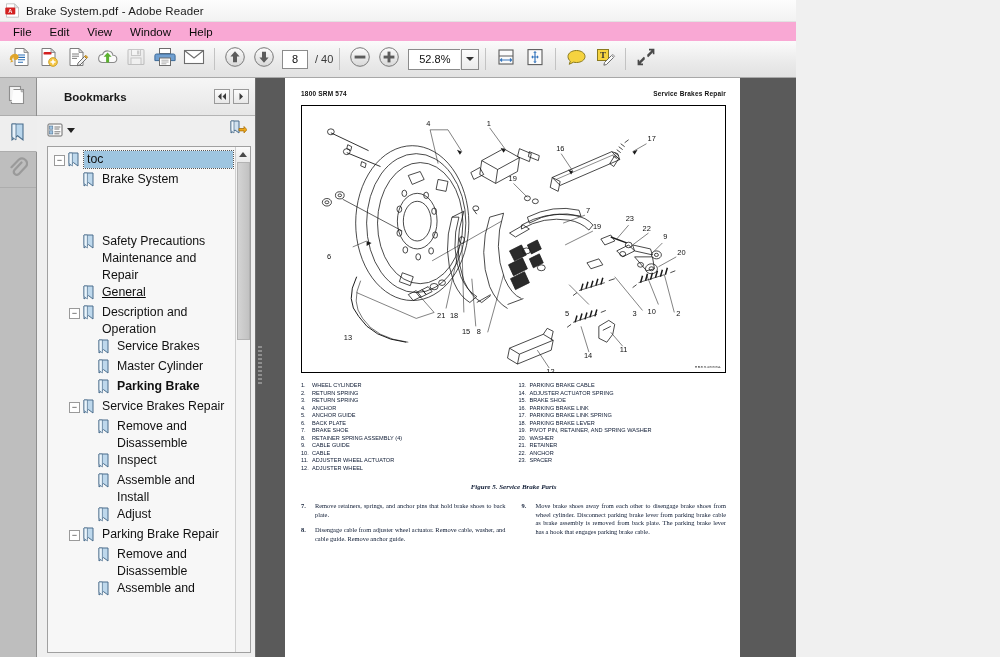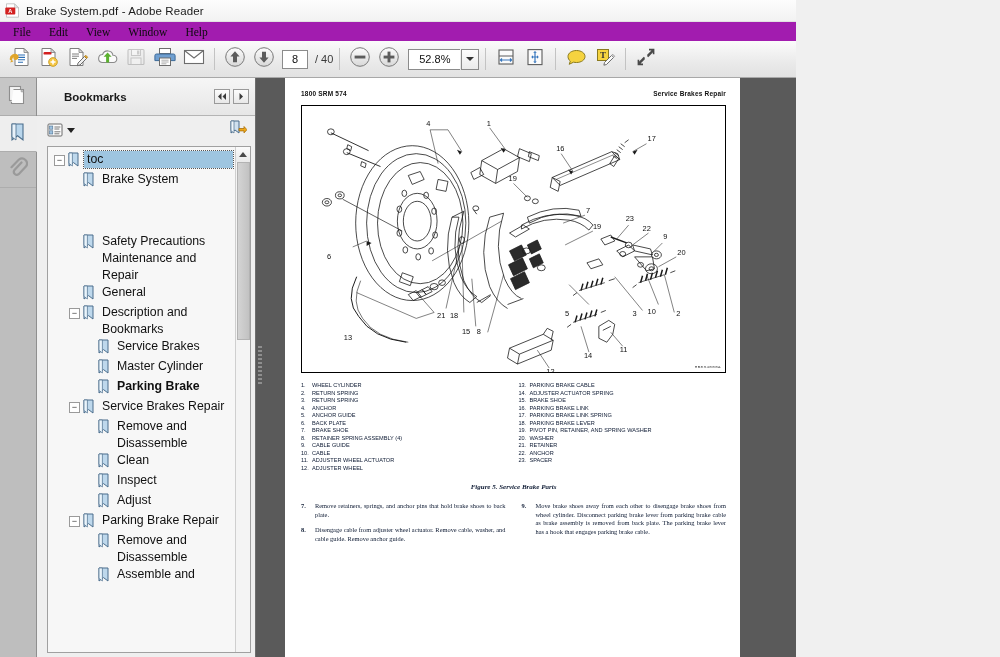--- a/index.html
+++ b/index.html
@@ -16,22 +16,22 @@
     height: 22px; background: linear-gradient(#fdfdfd,#f2f2f2);
     display: flex; align-items: center; gap: 6px; padding-left: 5px;
     border-bottom: 1px solid #e2e2e2;
   }
   .title-text { font-size: 11.5px; color: #1a1a1a; letter-spacing: 0.1px; }
   .pdf-logo { width: 15px; height: 15px; position: relative; flex: 0 0 auto; }
   .pdf-logo svg { display:block; }
 
   
   .menubar {
-    height: 19px; background: #a21caf; display: flex; align-items: center;
-    padding-left: 5px; gap: 2px; font-family: Liberation Serif, serif;
+    height: 19px; background: #f9a8d4; display: flex; align-items: center;
+    padding-left: 5px; gap: 2px;
   }
   .menu-item {
     font-size: 11.5px; color: #0b0b0b; padding: 2px 8px; cursor: default;
     border-radius: 2px;
   }
 
   
   .toolbar {
     height: 37px; background: linear-gradient(#fbfbfb,#eaeaea 60%,#e2e2e2);
     border-bottom: 1px solid #a8a8a8;
@@ -486,35 +486,35 @@
               <span class="bm-label">Brake System</span>
             </div>
             <div class="bm-row" style="padding-left: 21px; margin-top: 42px;">
               <span class="exp-spacer"></span>
               <span class="bm-ico"><svg width="14" height="16" viewBox="0 0 14 16">
   <path d="M2 1h9v13l-4.5-3.4L2 14z" fill="#bed8ec" stroke="#4a6d8c" stroke-width="1"></path>
   <path d="M2 1h3.4v13L2 11.4z" fill="#eaf4fb" stroke="#4a6d8c" stroke-width="0.7"></path>
 </svg></span>
               <span class="bm-label">Safety Precautions Maintenance and Repair</span>
             </div>
-            <div class="bm-row" style="padding-left: 21px;">
+            <div class="bm-row" style="padding-left: 21px; text-decoration: underline;">
               <span class="exp-spacer"></span>
               <span class="bm-ico"><svg width="14" height="16" viewBox="0 0 14 16">
   <path d="M2 1h9v13l-4.5-3.4L2 14z" fill="#bed8ec" stroke="#4a6d8c" stroke-width="1"></path>
   <path d="M2 1h3.4v13L2 11.4z" fill="#eaf4fb" stroke="#4a6d8c" stroke-width="0.7"></path>
 </svg></span>
               <span class="bm-label">General</span>
             </div>
             <div class="bm-row" style="padding-left: 21px;">
               <span class="exp">−</span>
               <span class="bm-ico"><svg width="14" height="16" viewBox="0 0 14 16">
   <path d="M2 1h9v13l-4.5-3.4L2 14z" fill="#bed8ec" stroke="#4a6d8c" stroke-width="1"></path>
   <path d="M2 1h3.4v13L2 11.4z" fill="#eaf4fb" stroke="#4a6d8c" stroke-width="0.7"></path>
 </svg></span>
-              <span class="bm-label">Description and Bookmarks</span>
+              <span class="bm-label">Description and Operation</span>
             </div>
             <div class="bm-row" style="padding-left: 36px;">
               <span class="exp-spacer"></span>
               <span class="bm-ico"><svg width="14" height="16" viewBox="0 0 14 16">
   <path d="M2 1h9v13l-4.5-3.4L2 14z" fill="#bed8ec" stroke="#4a6d8c" stroke-width="1"></path>
   <path d="M2 1h3.4v13L2 11.4z" fill="#eaf4fb" stroke="#4a6d8c" stroke-width="0.7"></path>
 </svg></span>
               <span class="bm-label">Service Brakes</span>
             </div>
             <div class="bm-row" style="padding-left: 36px;">
@@ -548,29 +548,29 @@
   <path d="M2 1h3.4v13L2 11.4z" fill="#eaf4fb" stroke="#4a6d8c" stroke-width="0.7"></path>
 </svg></span>
               <span class="bm-label">Remove and Disassemble</span>
             </div>
             <div class="bm-row" style="padding-left: 36px;">
               <span class="exp-spacer"></span>
               <span class="bm-ico"><svg width="14" height="16" viewBox="0 0 14 16">
   <path d="M2 1h9v13l-4.5-3.4L2 14z" fill="#bed8ec" stroke="#4a6d8c" stroke-width="1"></path>
   <path d="M2 1h3.4v13L2 11.4z" fill="#eaf4fb" stroke="#4a6d8c" stroke-width="0.7"></path>
 </svg></span>
-              <span class="bm-label">Clean</span>
+              <span class="bm-label">Inspect</span>
             </div>
             <div class="bm-row" style="padding-left: 36px;">
               <span class="exp-spacer"></span>
               <span class="bm-ico"><svg width="14" height="16" viewBox="0 0 14 16">
   <path d="M2 1h9v13l-4.5-3.4L2 14z" fill="#bed8ec" stroke="#4a6d8c" stroke-width="1"></path>
   <path d="M2 1h3.4v13L2 11.4z" fill="#eaf4fb" stroke="#4a6d8c" stroke-width="0.7"></path>
 </svg></span>
-              <span class="bm-label">Inspect</span>
+              <span class="bm-label">Assemble and Install</span>
             </div>
             <div class="bm-row" style="padding-left: 36px;">
               <span class="exp-spacer"></span>
               <span class="bm-ico"><svg width="14" height="16" viewBox="0 0 14 16">
   <path d="M2 1h9v13l-4.5-3.4L2 14z" fill="#bed8ec" stroke="#4a6d8c" stroke-width="1"></path>
   <path d="M2 1h3.4v13L2 11.4z" fill="#eaf4fb" stroke="#4a6d8c" stroke-width="0.7"></path>
 </svg></span>
               <span class="bm-label">Adjust</span>
             </div>
             <div class="bm-row" style="padding-left: 21px;">

